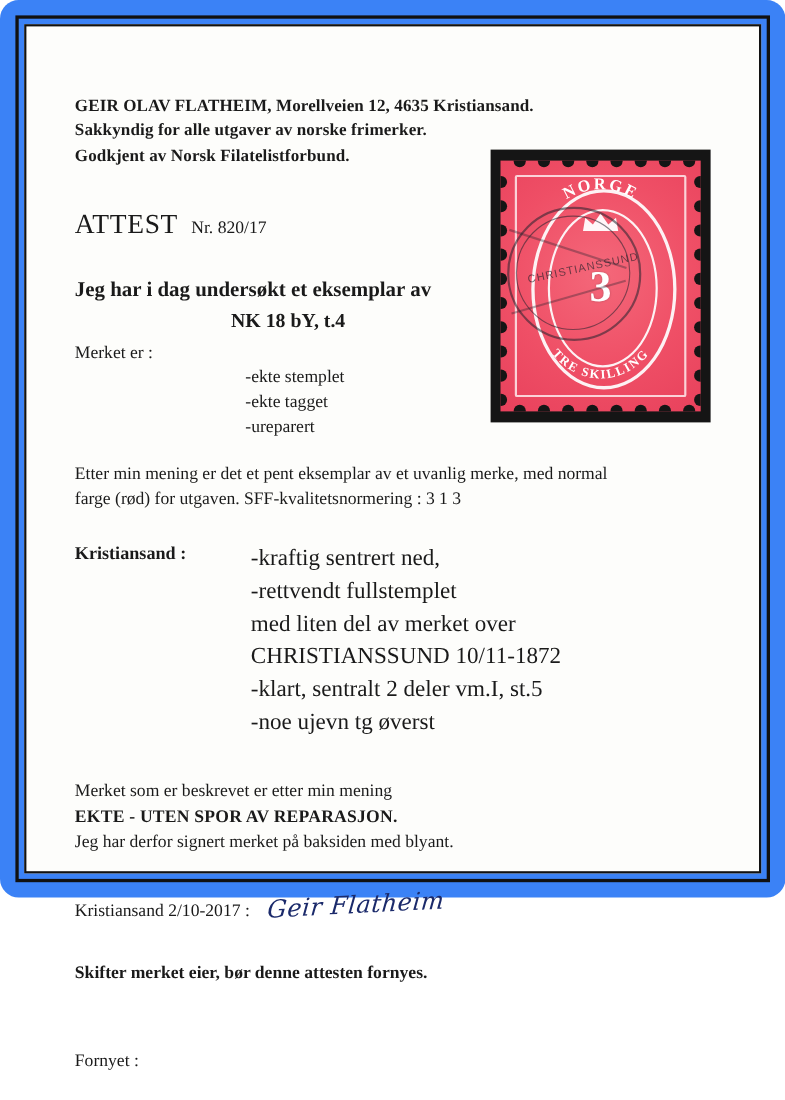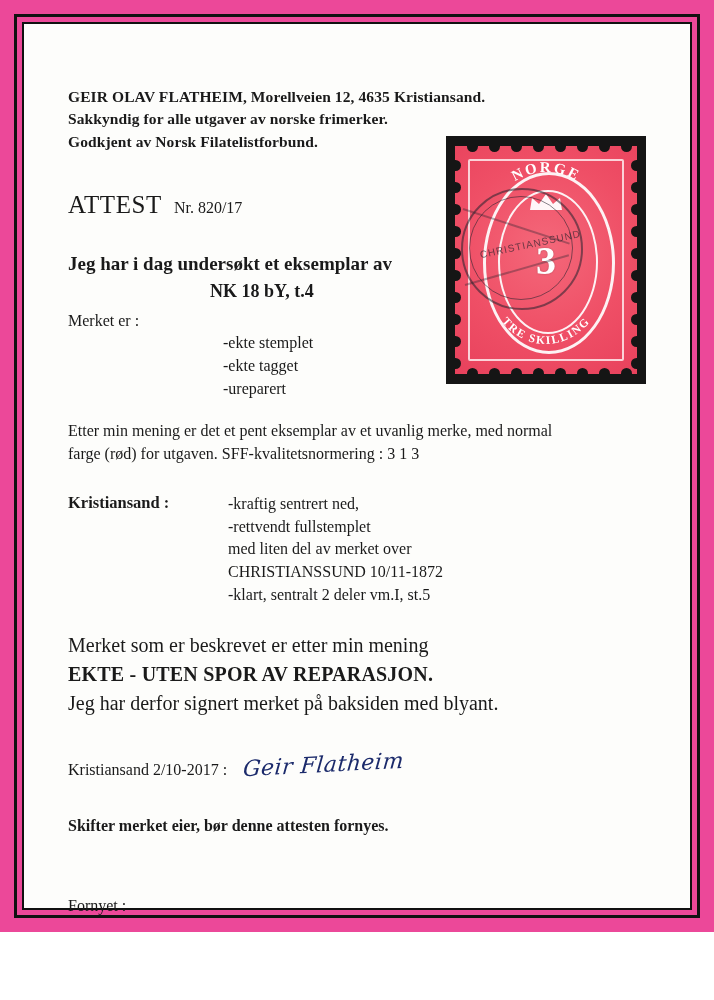--- a/index.html
+++ b/index.html
@@ -10,23 +10,24 @@
   body {
     width: 714px;
     height: 1000px;
     font-family: "Liberation Serif", serif;
     color: #1a1a1a;
     overflow: hidden;
   }
   .page {
     position: relative;
     width: 714px;
-    height: 932px;
-    background: #ec4899;
+    height: 816px;
+    background: #3b82f6;
     box-sizing: border-box;
+    border-radius: 17px;
   }
   .outer-frame {
     position: absolute;
     left: 14px;
     top: 14px;
     right: 14px;
     bottom: 14px;
     border: 3px solid #111111;
     box-sizing: border-box;
   }
@@ -109,27 +110,27 @@
     display: flex;
     align-items: flex-start;
   }
   .bemerk-label {
     font-size: 16.5px;
     font-weight: bold;
     width: 160px;
     flex: none;
   }
   .bemerk-list {
-    font-size: 16px;
+    font-size: 21px;
     line-height: 1.42;
   }
 
   .closing {
-    margin-top: 24px;
-    font-size: 20px;
+    margin-top: 36px;
+    font-size: 16px;
     line-height: 1.45;
   }
   .closing .strong {
     font-weight: bold;
     letter-spacing: 0.2px;
   }
 
   .sign-row {
     margin-top: 34px;
     display: flex;
@@ -311,20 +312,21 @@
       </div>
 
       <div class="bemerkninger">
         <div class="bemerk-label">Kristiansand :</div>
         <div class="bemerk-list">
           <div>-kraftig sentrert ned,</div>
           <div>-rettvendt fullstemplet</div>
           <div> med liten del av merket over</div>
           <div> CHRISTIANSSUND 10/11-1872</div>
           <div>-klart, sentralt 2 deler vm.I, st.5</div>
+          <div>-noe ujevn tg øverst</div>
         </div>
       </div>
 
       <div class="closing">
         <div>Merket som er beskrevet er etter min mening</div>
         <div class="strong">EKTE - UTEN SPOR AV REPARASJON.</div>
         <div>Jeg har derfor signert merket på baksiden med blyant.</div>
       </div>
 
       <div class="sign-row">

